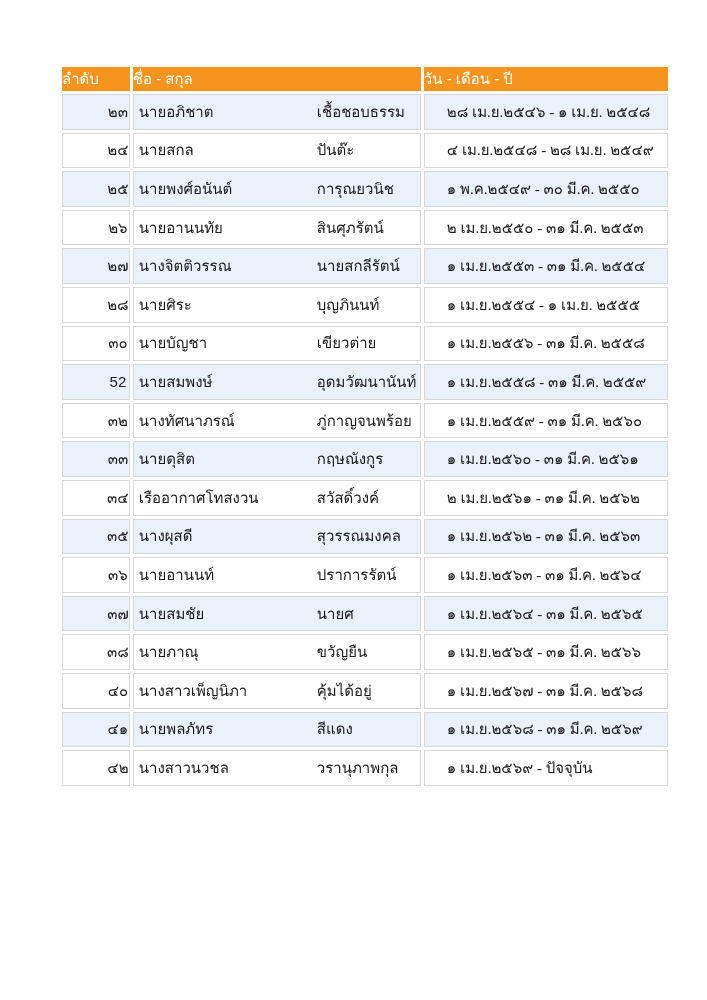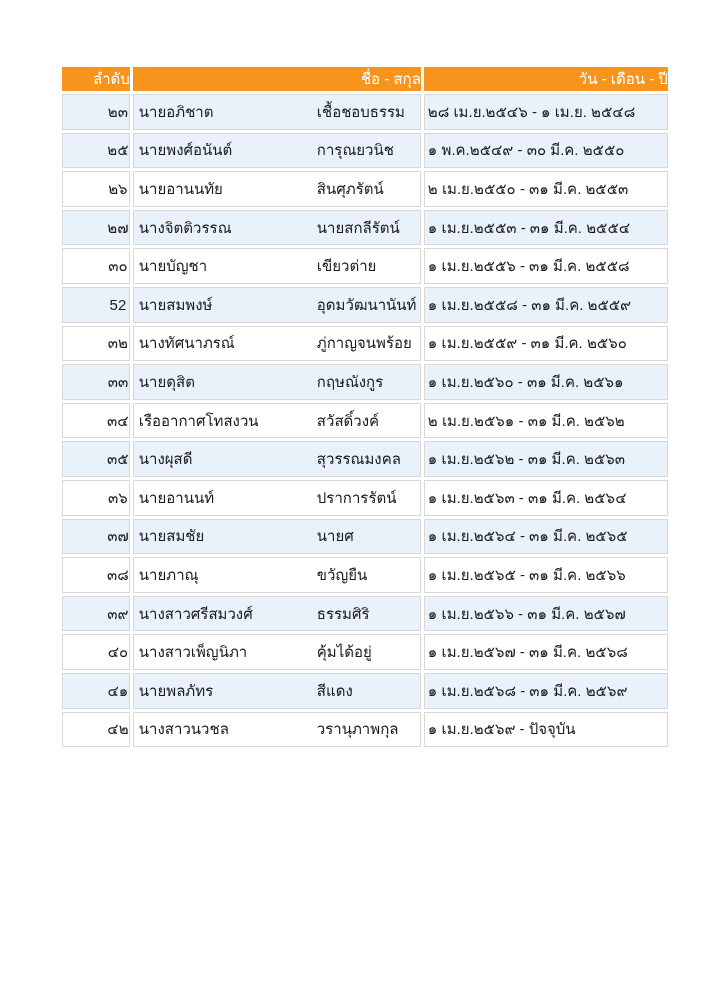--- a/index.html
+++ b/index.html
@@ -34,21 +34,21 @@
     font-weight: 400;
     padding: 0;
     vertical-align: middle;
     white-space: nowrap;
     overflow: hidden;
   }
   th {
     height: 17px;
     background: var(--header-bg, #f7941d);
     color: var(--header-text, #ffffff);
-    text-align: right;
+    text-align: left;
   }
   td {
     height: 35.6px;
     border: 1px solid var(--border, #d8d8d8);
     background: var(--row-bg, #ffffff);
   }
   tr.alt td {
     background: var(--row-alt-bg, #e9f1fa);
   }
   td.col-no {
@@ -62,21 +62,22 @@
     display: inline-block;
     width: 137px;
     vertical-align: middle;
   }
   td.col-name .last {
     display: inline-block;
     vertical-align: middle;
     margin-left: 41px;
   }
   td.col-date {
-    padding-left: 3px;
+    padding-left: 22px;
+    font-family: Liberation Serif, serif;
   }
 </style>
 </head>
 <body>
 
 <div class="table-wrap">
   <table>
     <colgroup>
       <col class="c-no">
       <col class="c-name">
@@ -91,20 +92,27 @@
     </thead>
     <tbody>
   <tr class="data-row alt">
     <td class="col-no">๒๓</td>
     <td class="col-name">
       <span class="first">นายอภิชาต</span><span class="last">เชื้อชอบธรรม</span>
     </td>
     <td class="col-date">๒๘ เม.ย.๒๕๔๖ - ๑ เม.ย. ๒๕๔๘</td>
   </tr>
 
+  <tr class="data-row">
+    <td class="col-no">๒๔</td>
+    <td class="col-name">
+      <span class="first">นายสกล</span><span class="last">ปันต๊ะ</span>
+    </td>
+    <td class="col-date">๔ เม.ย.๒๕๔๘ - ๒๘ เม.ย. ๒๕๔๙</td>
+  </tr>
 
   <tr class="data-row alt">
     <td class="col-no">๒๕</td>
     <td class="col-name">
       <span class="first">นายพงศ์อนันต์</span><span class="last">การุณยวนิช</span>
     </td>
     <td class="col-date">๑ พ.ค.๒๕๔๙ - ๓๐ มี.ค. ๒๕๕๐</td>
   </tr>
 
   <tr class="data-row">
@@ -116,20 +124,27 @@
   </tr>
 
   <tr class="data-row alt">
     <td class="col-no">๒๗</td>
     <td class="col-name">
       <span class="first">นางจิตติวรรณ</span><span class="last">นายสกลีรัตน์</span>
     </td>
     <td class="col-date">๑ เม.ย.๒๕๕๓ - ๓๑ มี.ค. ๒๕๕๔</td>
   </tr>
 
+  <tr class="data-row">
+    <td class="col-no">๒๘</td>
+    <td class="col-name">
+      <span class="first">นายศิระ</span><span class="last">บุญภินนท์</span>
+    </td>
+    <td class="col-date">๑ เม.ย.๒๕๕๔ - ๑ เม.ย. ๒๕๕๕</td>
+  </tr>
 
 
   <tr class="data-row">
     <td class="col-no">๓๐</td>
     <td class="col-name">
       <span class="first">นายบัญชา</span><span class="last">เขียวต่าย</span>
     </td>
     <td class="col-date">๑ เม.ย.๒๕๕๖  - ๓๑ มี.ค. ๒๕๕๘</td>
   </tr>
 
@@ -190,27 +205,20 @@
   </tr>
 
   <tr class="data-row">
     <td class="col-no">๓๘</td>
     <td class="col-name">
       <span class="first">นายภาณุ</span><span class="last">ขวัญยืน</span>
     </td>
     <td class="col-date">๑ เม.ย.๒๕๖๕ - ๓๑ มี.ค. ๒๕๖๖</td>
   </tr>
 
-  <tr class="data-row alt">
-    <td class="col-no">๓๙</td>
-    <td class="col-name">
-      <span class="first">นางสาวศรีสมวงศ์</span><span class="last">ธรรมศิริ</span>
-    </td>
-    <td class="col-date">๑ เม.ย.๒๕๖๖ - ๓๑ มี.ค. ๒๕๖๗</td>
-  </tr>
 
   <tr class="data-row">
     <td class="col-no">๔๐</td>
     <td class="col-name">
       <span class="first">นางสาวเพ็ญนิภา</span><span class="last">คุ้มได้อยู่</span>
     </td>
     <td class="col-date">๑ เม.ย.๒๕๖๗ - ๓๑ มี.ค. ๒๕๖๘</td>
   </tr>
 
   <tr class="data-row alt">

